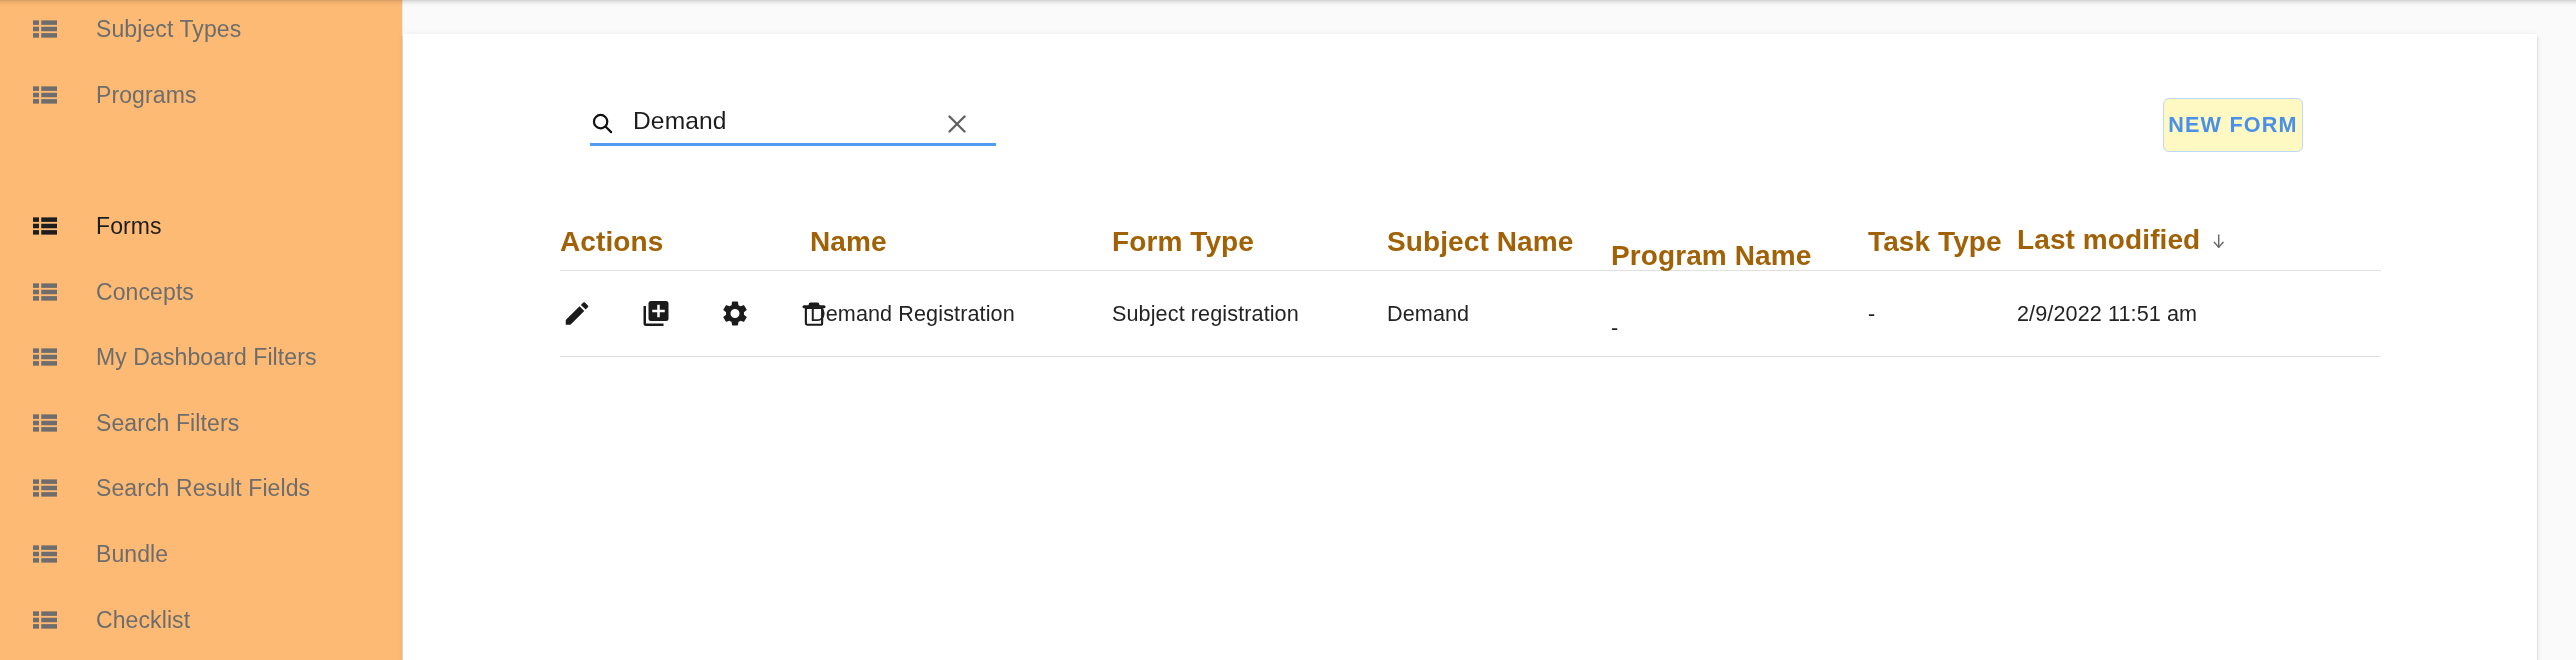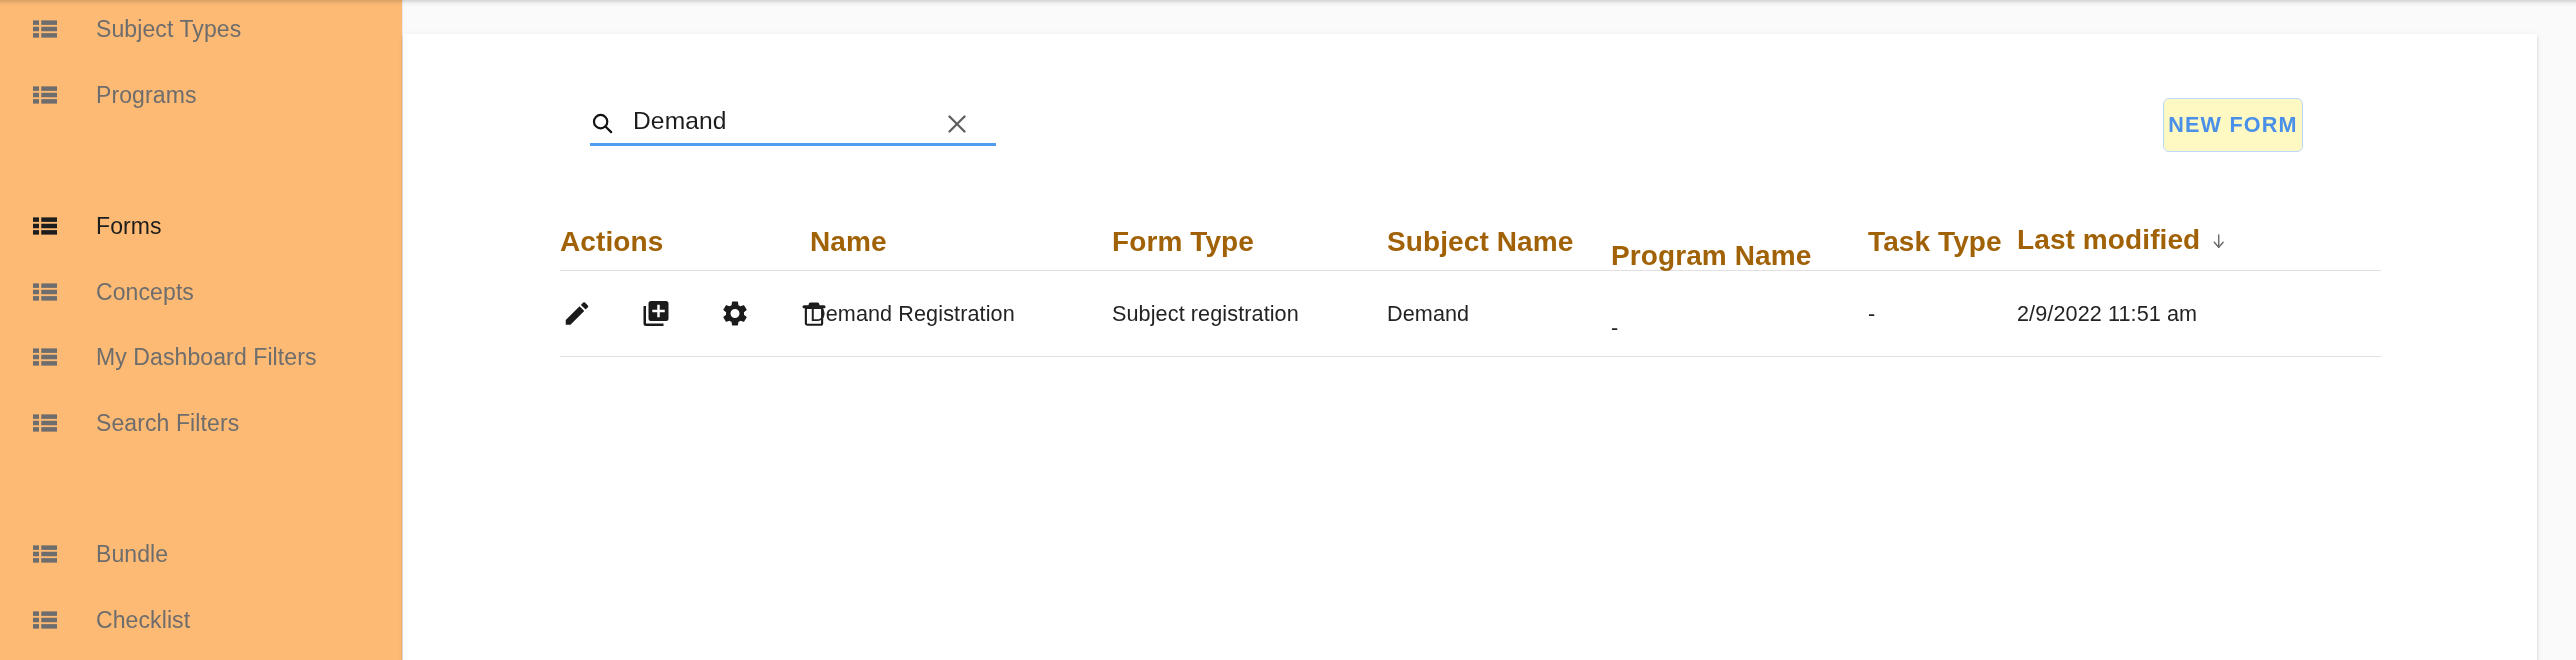--- a/index.html
+++ b/index.html
@@ -322,20 +322,33 @@
           <rect x="11" y="0.5" width="21" height="6" fill="#6d6d6d"></rect>
           <rect x="0" y="9" width="8" height="6" fill="#6d6d6d"></rect>
           <rect x="11" y="9" width="21" height="6" fill="#6d6d6d"></rect>
           <rect x="0" y="17.5" width="8" height="6" fill="#6d6d6d"></rect>
           <rect x="11" y="17.5" width="21" height="6" fill="#6d6d6d"></rect>
         </svg>
     </span>
     <span class="nav-label">Search Filters</span>
   </div>
 
+  <div class="nav-item" style="top:455px">
+    <span class="nav-icon">
+      <svg viewBox="0 0 32 24">
+          <rect x="0" y="0.5" width="8" height="6" fill="#6d6d6d"></rect>
+          <rect x="11" y="0.5" width="21" height="6" fill="#6d6d6d"></rect>
+          <rect x="0" y="9" width="8" height="6" fill="#6d6d6d"></rect>
+          <rect x="11" y="9" width="21" height="6" fill="#6d6d6d"></rect>
+          <rect x="0" y="17.5" width="8" height="6" fill="#6d6d6d"></rect>
+          <rect x="11" y="17.5" width="21" height="6" fill="#6d6d6d"></rect>
+        </svg>
+    </span>
+    <span class="nav-label">Search Result Fields</span>
+  </div>
 
   <div class="nav-item" style="top:587px">
     <span class="nav-icon">
       <svg viewBox="0 0 32 24">
           <rect x="0" y="0.5" width="8" height="6" fill="#6d6d6d"></rect>
           <rect x="11" y="0.5" width="21" height="6" fill="#6d6d6d"></rect>
           <rect x="0" y="9" width="8" height="6" fill="#6d6d6d"></rect>
           <rect x="11" y="9" width="21" height="6" fill="#6d6d6d"></rect>
           <rect x="0" y="17.5" width="8" height="6" fill="#6d6d6d"></rect>
           <rect x="11" y="17.5" width="21" height="6" fill="#6d6d6d"></rect>

